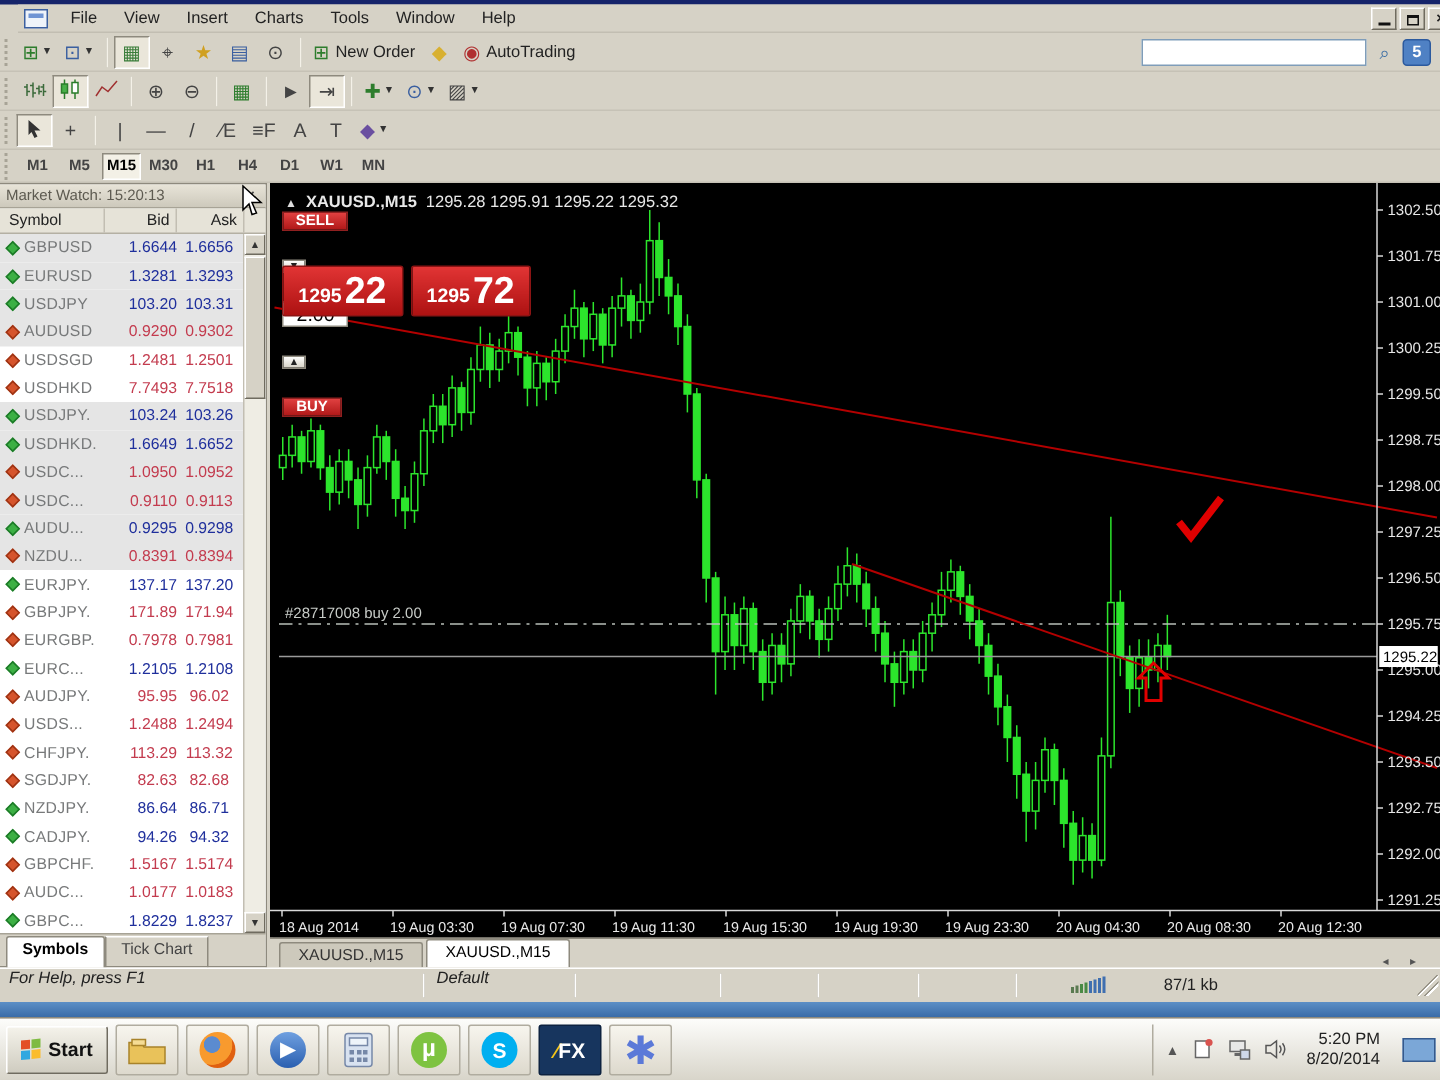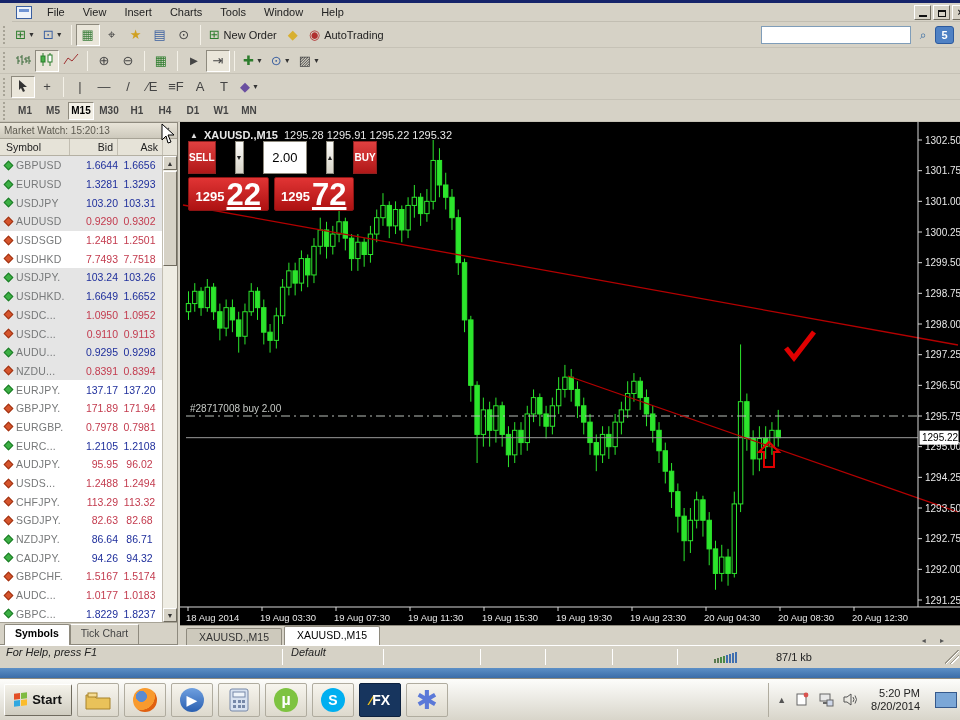--- a/index.html
+++ b/index.html
@@ -61,30 +61,30 @@
   #mw-tabs { height:22px; background:#d6d2c6; border-top:1px solid #a7a396; display:flex; align-items:flex-start; padding-left:4px; font-size:10.5px; }
   .mw-tab { padding:2px 10px 13px; margin-top:1px; border:1px solid #8e8a7e; border-top:1px solid #fff; color:#444; }
   .mw-tab.active { background:#fff; border-bottom-color:#fff; border-top:1px solid #8e8a7e; font-weight:bold; color:#000; border-radius:2px 2px 0 0; }
 
   
   #chart-window { position:absolute; left:180px; top:122px; width:780px; height:503px; background:#000; border-left:2px solid #b6b2a6; }
   #chart-svg { position:absolute; left:180px; top:122px; z-index:1; }
   #chart-title { position:absolute; left:190px; top:129px; z-index:2; color:#e8e8e8; font-size:11px; display:flex; gap:6px; align-items:center; }
   #chart-title .tri { font-size:8px; color:#ddd; }
   #oneclick { position:absolute; left:188px; top:141px; z-index:2; width:166px; }
-  #oc-row1 { display:flex; height:33px; gap:19px; }
+  #oc-row1 { display:flex; height:33px; gap:19px;flex-direction:column; }
   .oc-btn { background:linear-gradient(#e04040,#b01818); color:#fff; font-size:10px; font-weight:bold; border:1px solid #902020; display:flex; align-items:center; justify-content:center; }
   #oc-sell { width:44px; }
   #oc-buy { width:40px; }
   .oc-spin { width:16px; background:linear-gradient(#fdfdfb,#d8d4c8); border:1px solid #8e8a7e; font-size:7px; display:flex; align-items:center; justify-content:center; color:#222; }
   #oc-vol { width:44px; border:1px solid #8e8a7e; font-family:inherit; font-size:13px; text-align:right; padding:0 8px 0 2px; }
   #oc-row2 { display:flex; gap:5px; margin-top:3px; }
   .oc-price { flex:1; height:34px; background:linear-gradient(#e13434,#ad1212); border:1px solid #8c1414; border-radius:2px; color:#fff; display:flex; align-items:flex-end; justify-content:center; padding-bottom:3px; gap:2px; }
   .oc-price .small { font-size:13px; font-weight:bold; line-height:20px; }
-  .oc-price .big { font-size:31px; font-weight:bold; line-height:25px;text-decoration:underline; }
+  .oc-price .big { font-size:25px; font-weight:bold; line-height:25px; }
 
   #chart-tabstrip { position:absolute; left:180px; top:625px; width:780px; height:20px; background:#d6d2c6; border-top:1px solid #8e8a7e; display:flex; align-items:flex-end; padding-left:6px; }
   .chart-tab { height:17px; padding:2px 12px; font-size:10.5px; color:#333; border:1px solid #8e8a7e; border-bottom:none; background:#cdc9bc; margin-right:2px; border-radius:2px 2px 0 0; }
   .chart-tab.active { background:#fff; color:#000; height:19px; }
   #tab-arrows { margin-left:auto; padding-right:10px; font-size:8px; color:#555; letter-spacing:6px; }
 
   
   #statusbar { position:absolute; left:0; top:645px; width:960px; height:23px; background:#d6d2c6; border-top:1px solid #fff; display:flex; align-items:center; font-size:11px; color:#222; }
   .status-sep { width:1px; height:16px; background:#8a867a; border-right:1px solid #fff; }
   #status-help { width:282px; padding-left:6px; }

